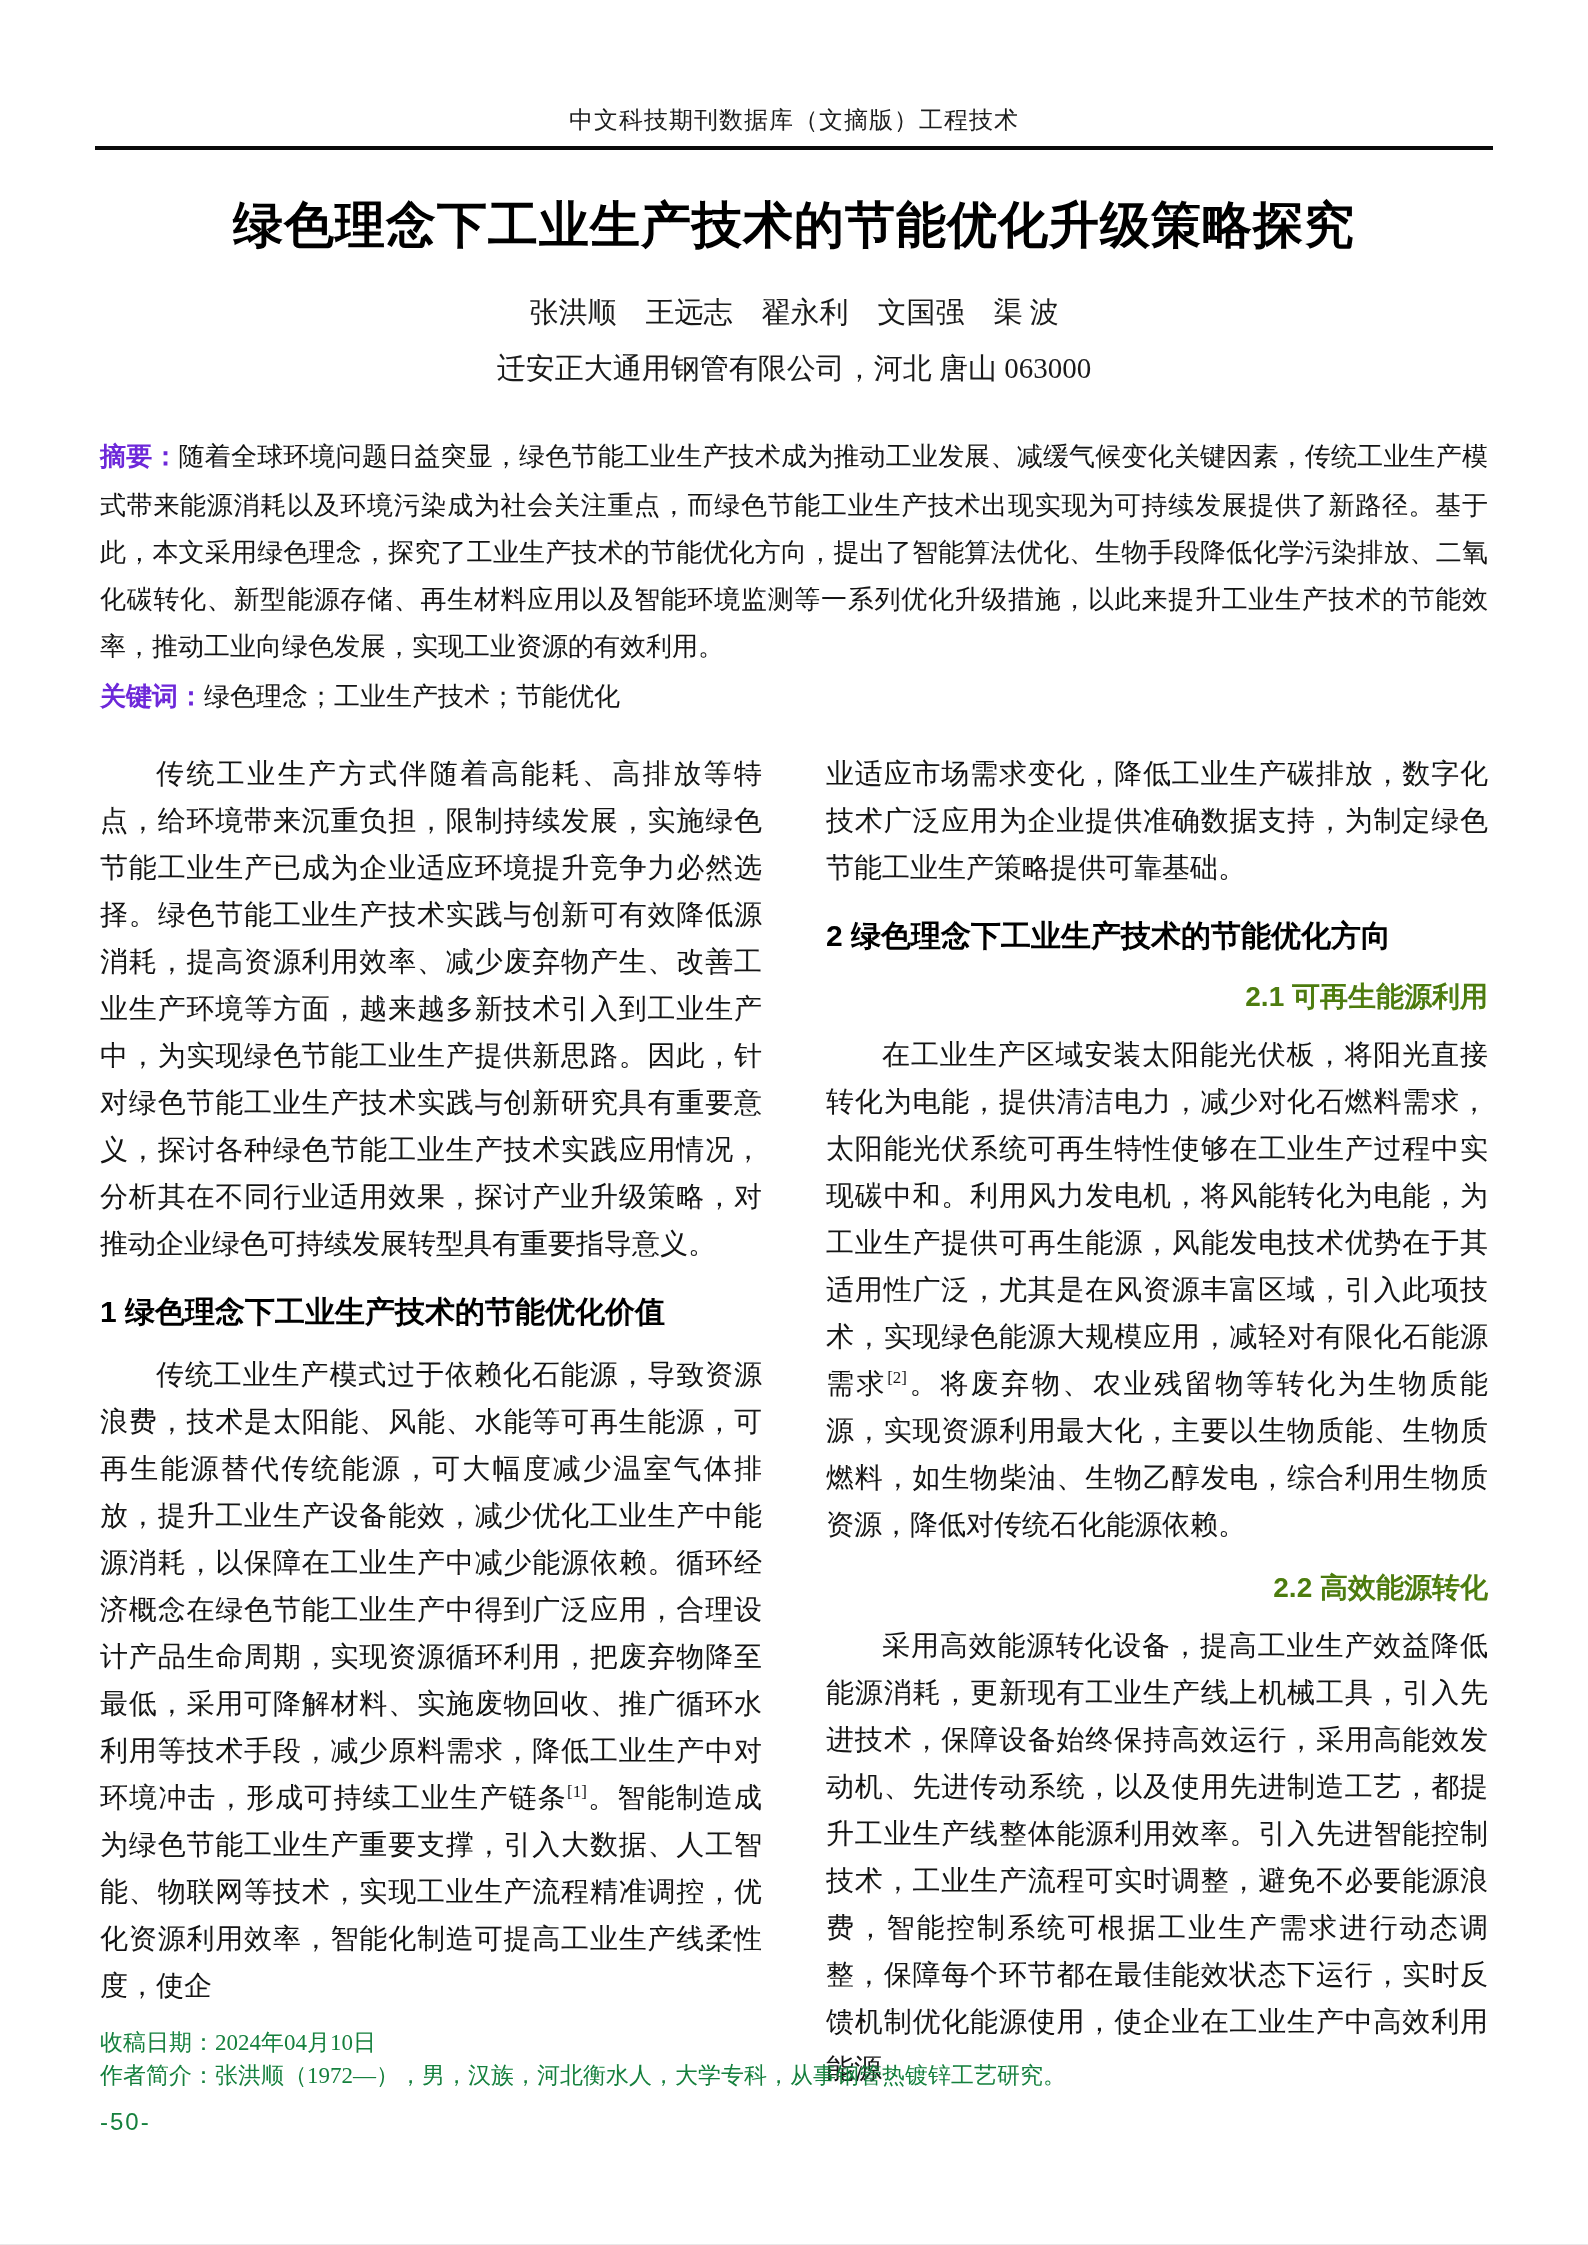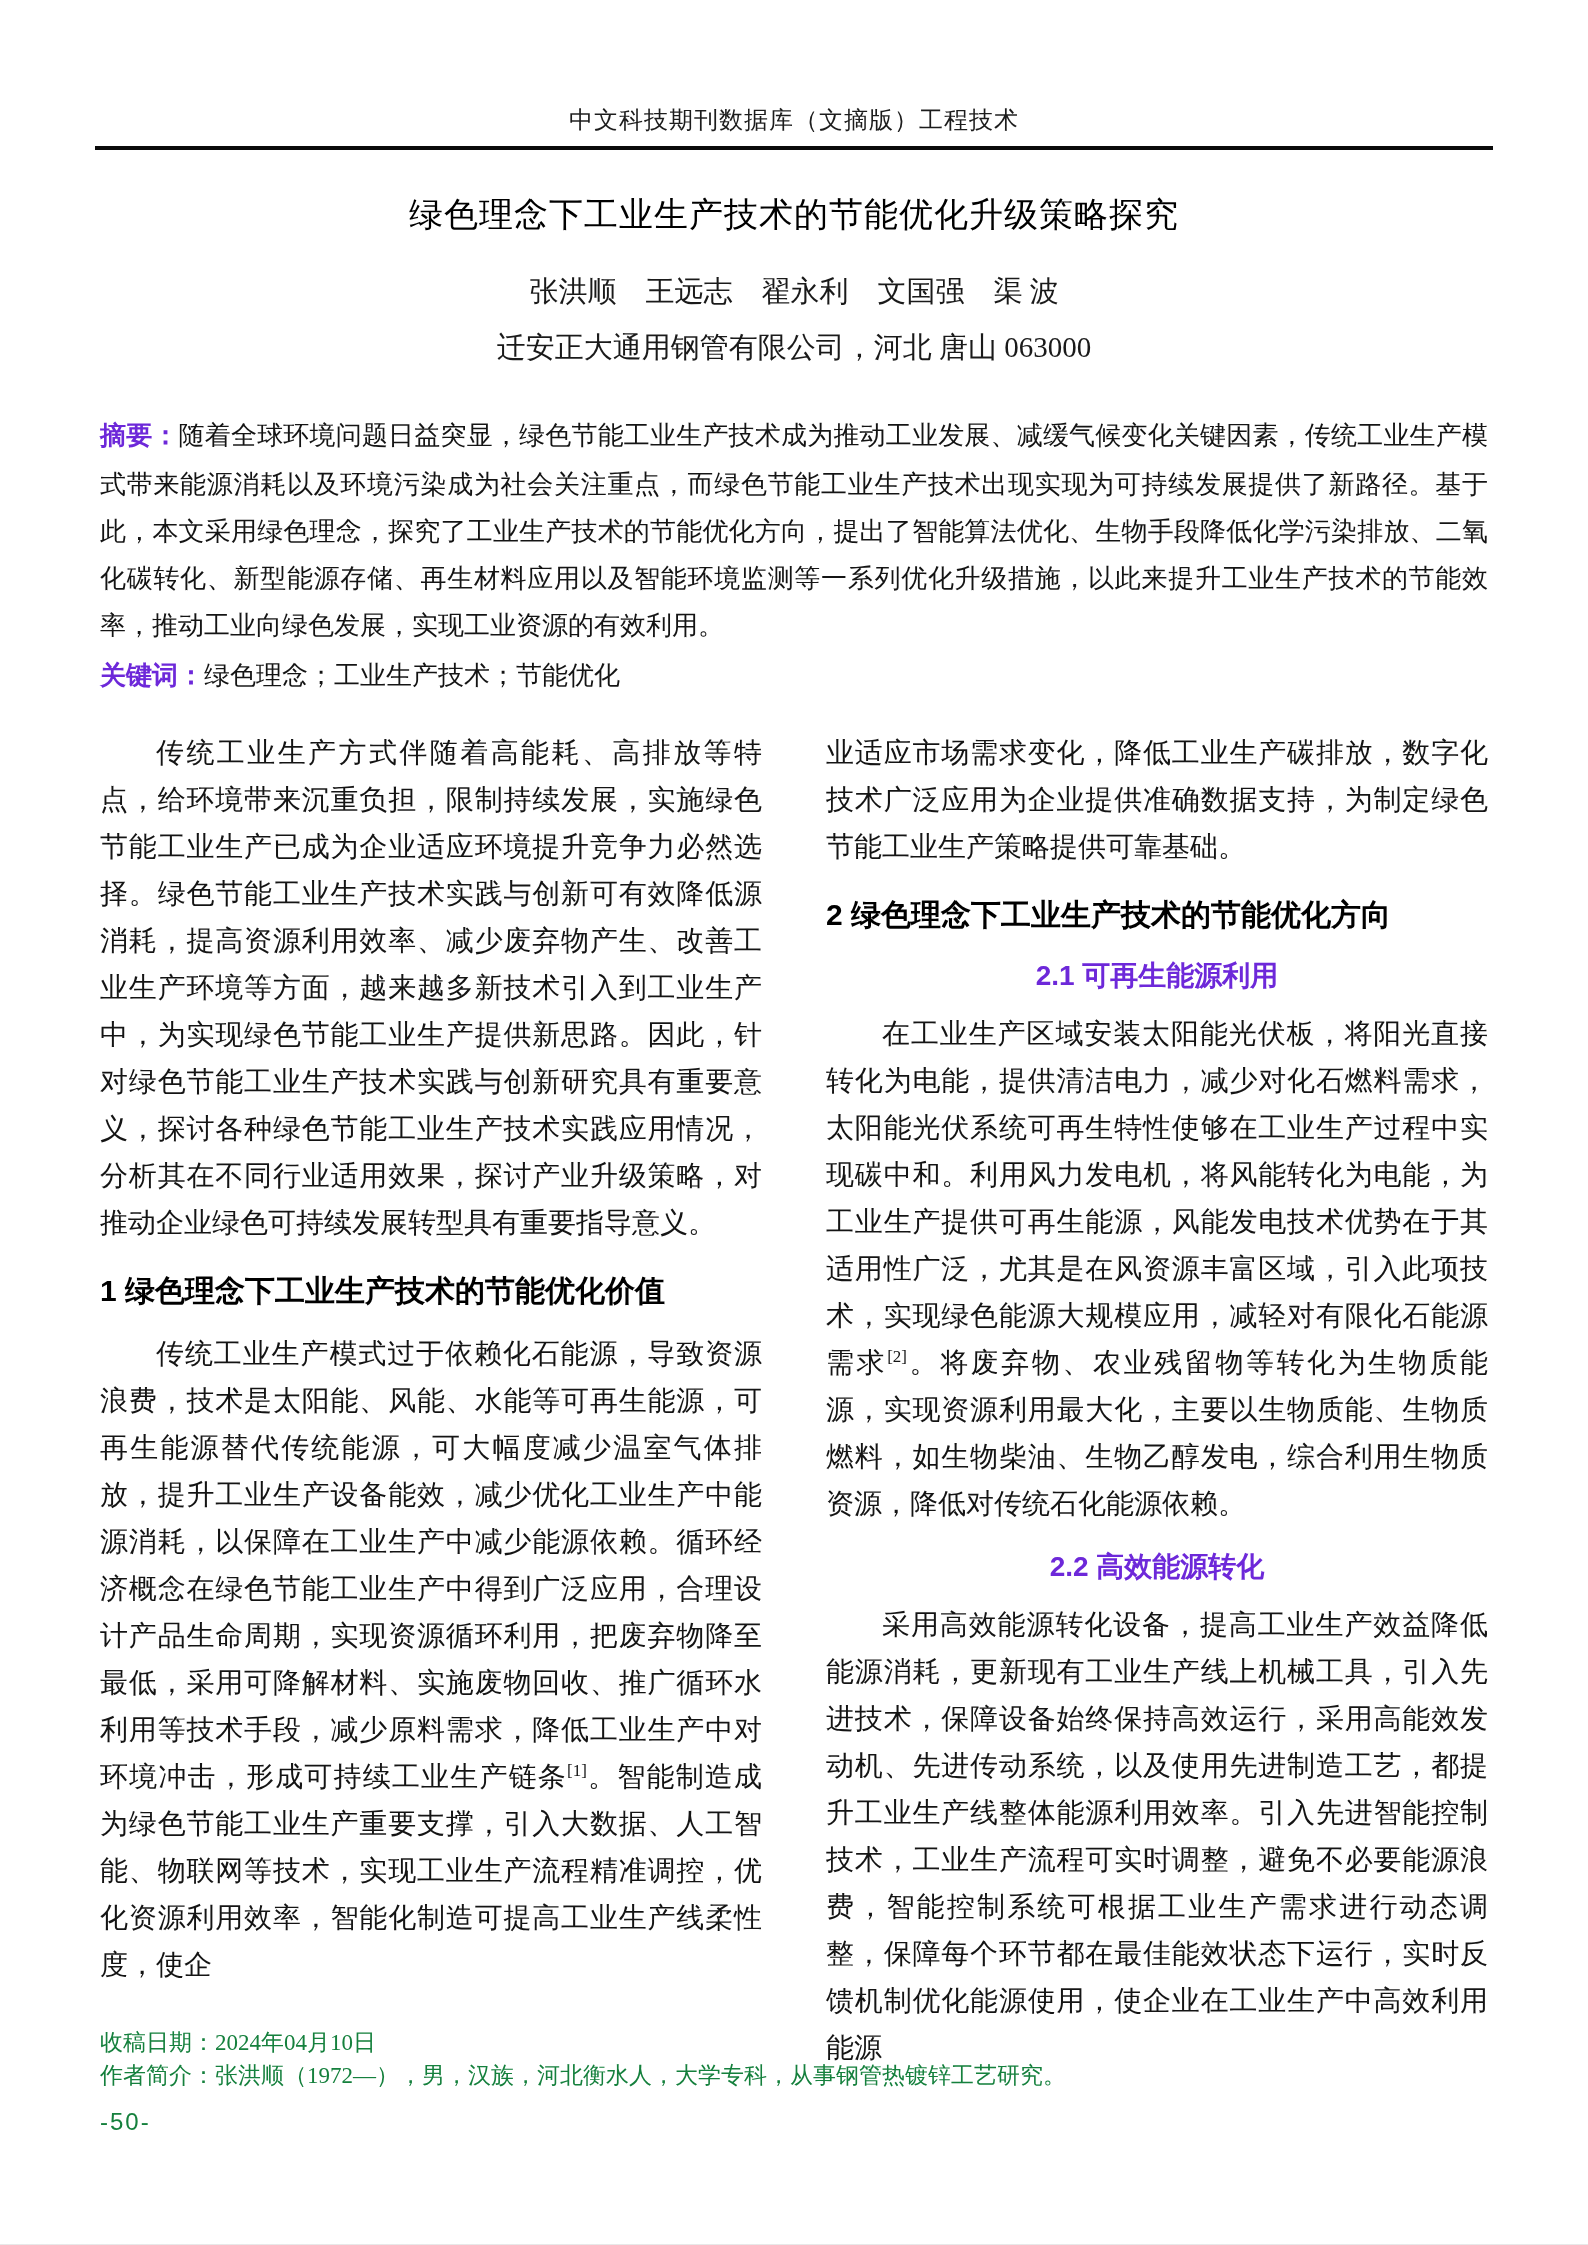--- a/index.html
+++ b/index.html
@@ -21,22 +21,22 @@
     color: #1c1c1c;
   }
   .header-rule {
     height: 4px;
     background: #0a0a0a;
     margin: 10px 95px 0 95px;
   }
   .paper-title {
     margin: 42px 100px 0 100px;
     text-align: center;
-    font-size: 34px;
-    font-weight: 400;
+    font-size: 50px;
+    font-weight: 700;
     letter-spacing: 1px;
     color: #000;
   }
   .authors {
     margin-top: 34px;
     text-align: center;
     font-size: 29px;
     color: #1a1a1a;
   }
   .affiliation {
@@ -81,24 +81,24 @@
     color: #000;
     line-height: 42px;
     margin: 24px 0 18px 0;
     text-align: left;
   }
   .col .section-heading:first-child { margin-top: 6px; }
   .col .subsection-heading {
     font-family: "Liberation Sans", "DejaVu Sans", sans-serif;
     font-size: 28px;
     font-weight: 700;
-    color: #6d28d9;
+    color: #4d7c0f;
     line-height: 40px;
     margin: 20px 0 14px 0;
-    text-align: center;
+    text-align: right;
   }
   .col p { margin: 0; text-indent: 2em; }
   .col p.cont { text-indent: 0; }
   sup.ref {
     font-size: 17px;
     line-height: 0;
     vertical-align: super;
   }
   .footnote {
     position: absolute;

